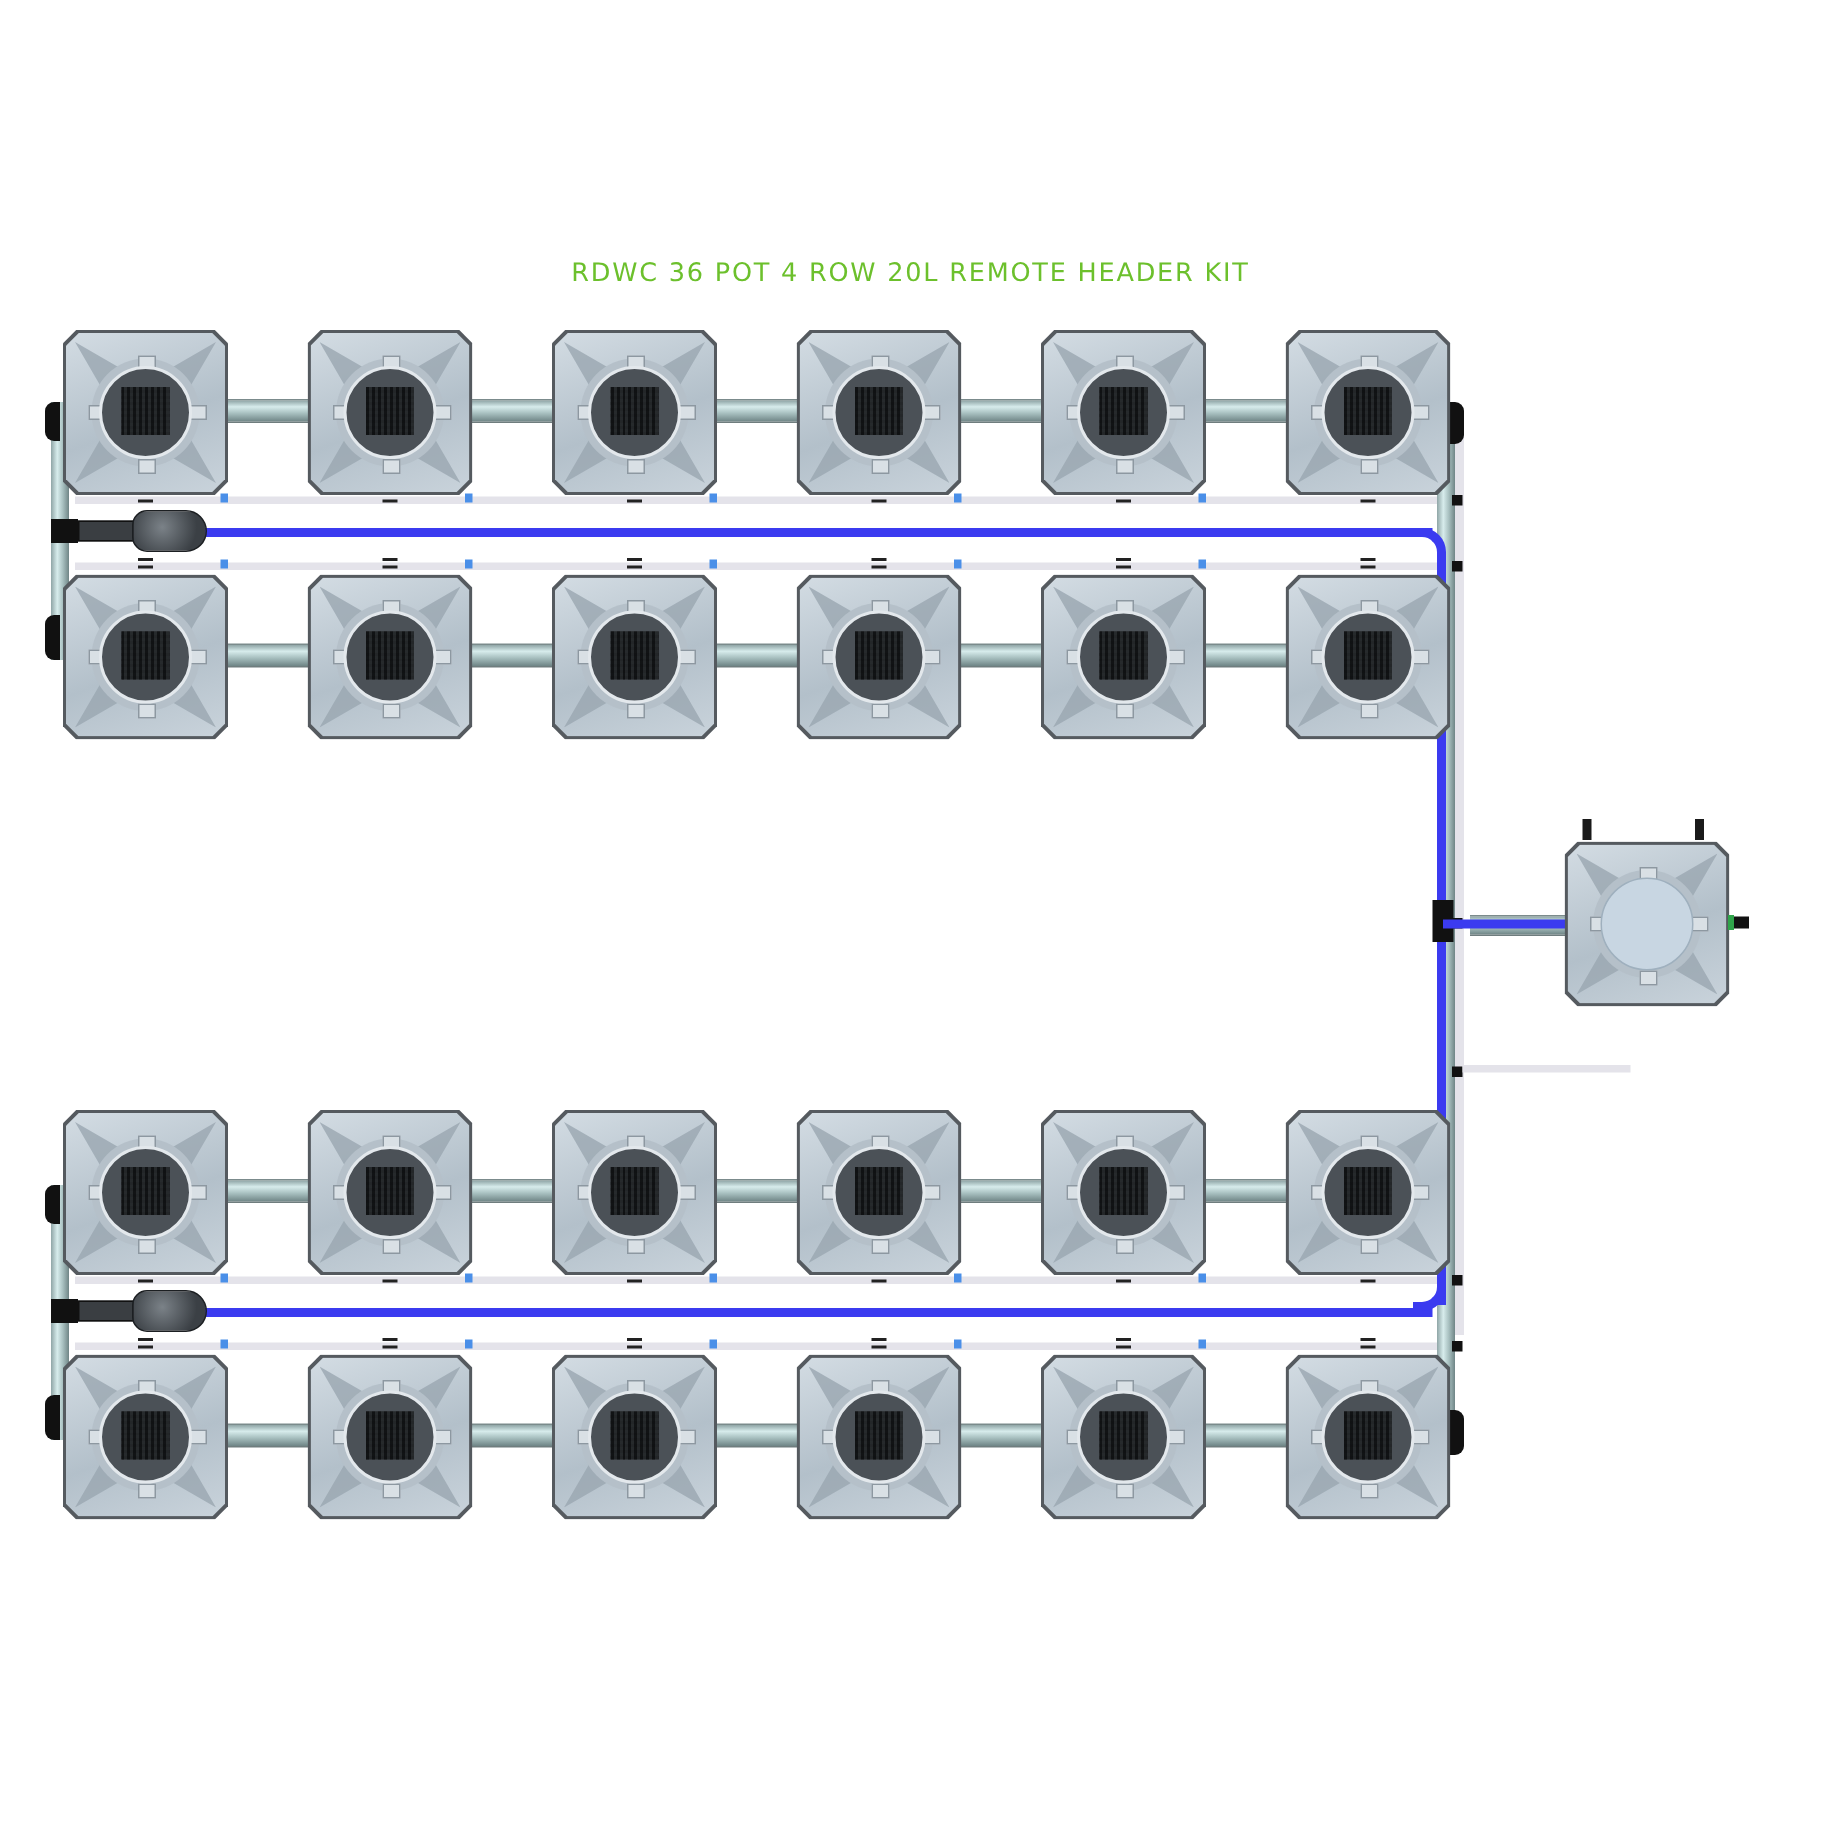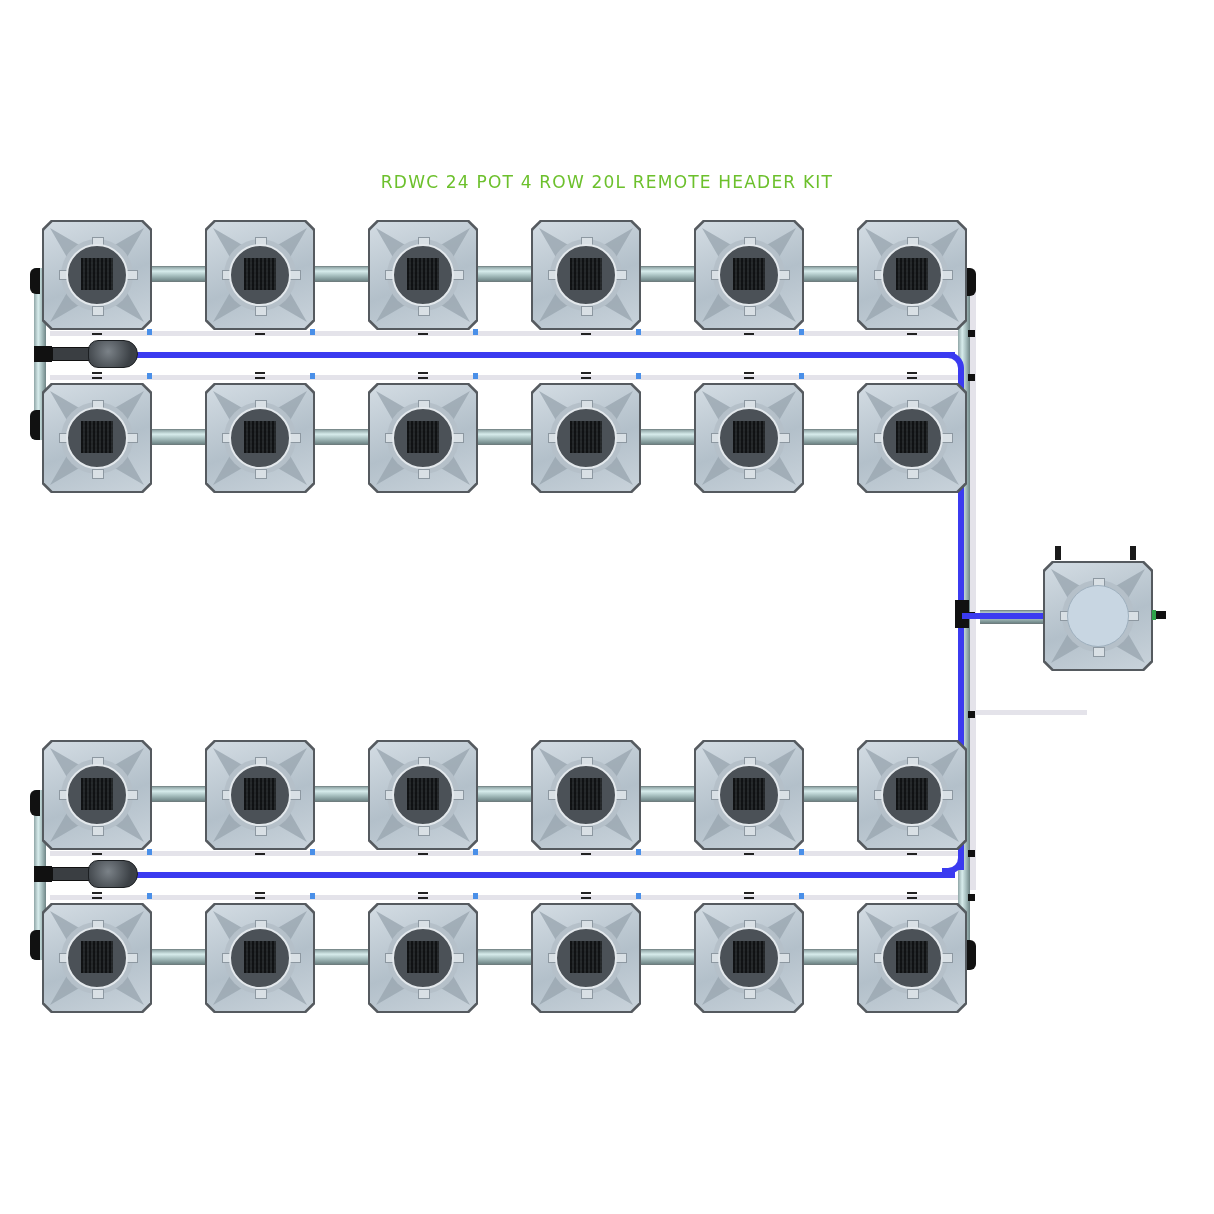--- a/index.html
+++ b/index.html
@@ -30,21 +30,21 @@
       repeating-linear-gradient(0deg,#202326 0 2px,#3d4246 2px 4px),#2a2d30;
       background-blend-mode:multiply;}
   .pot .mesh::after{content:"";position:absolute;inset:0;background:repeating-linear-gradient(90deg,rgba(20,22,24,.7) 0 2px,rgba(80,86,90,.4) 2px 4px);}
   .header .lid{background:#c8d6e2;border:1px solid #9fb0be;}
   .antenna{position:absolute;width:6px;height:14px;background:#1a1a1a;}
   .pump{position:absolute;}
 </style>
 </head>
 <body>
 
-<div class="title">RDWC 24 POT 4 ROW 20L REMOTE HEADER KIT</div>
+<div class="title">RDWC 36 POT 4 ROW 20L REMOTE HEADER KIT</div>
 
 <div id="diagram">
     <div class="hpipe" style="left: 150px; top: 266px; width: 57px;"></div>
     <div class="hpipe" style="left: 313px; top: 266px; width: 57px;"></div>
     <div class="hpipe" style="left: 476px; top: 266px; width: 57px;"></div>
     <div class="hpipe" style="left: 639px; top: 266px; width: 57px;"></div>
     <div class="hpipe" style="left: 802px; top: 266px; width: 57px;"></div>
     <div class="hpipe" style="left: 150px; top: 429px; width: 57px;"></div>
     <div class="hpipe" style="left: 313px; top: 429px; width: 57px;"></div>
     <div class="hpipe" style="left: 476px; top: 429px; width: 57px;"></div>

